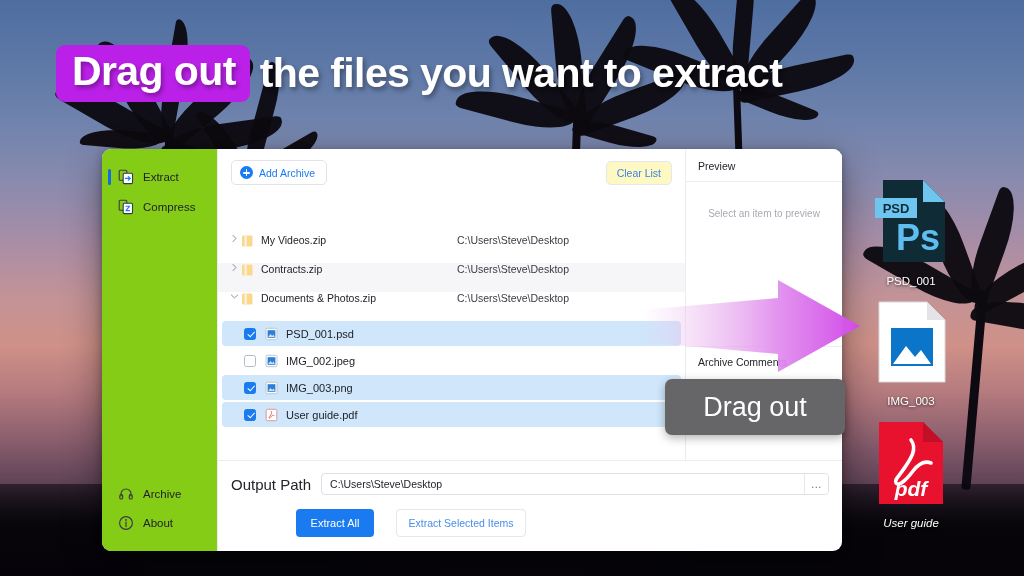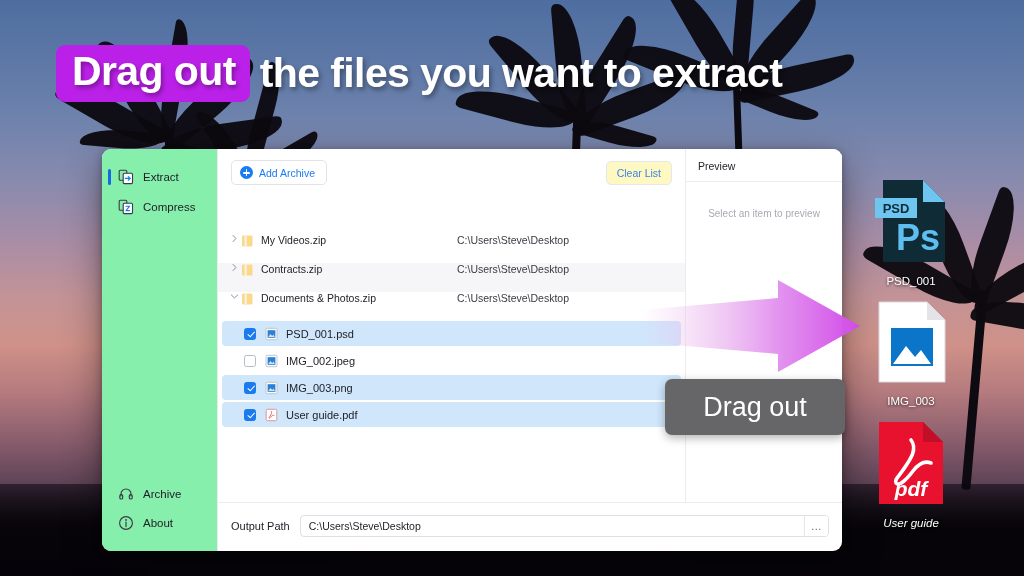--- a/index.html
+++ b/index.html
@@ -118,21 +118,21 @@
     border-radius: 9px;
     box-shadow: 0 14px 38px rgba(0,0,0,.42), 0 2px 8px rgba(0,0,0,.3);
     display: flex;
     overflow: hidden;
     z-index: 20;
   }
 
   
   .sidebar {
     width: 116px;
-    background: #86efac;
+    background: #84cc16;
     border-right: 1px solid #ececf0;
     display: flex;
     flex-direction: column;
     padding-top: 13px;
     flex: none;
   }
   .nav-item {
     display: flex;
     align-items: center;
     height: 30px;
@@ -290,21 +290,21 @@
     border-top: 1px solid #ededf1;
   }
   .pv-comments-body { height: 74px; }
 
   
   .footer {
     border-top: 1px solid #ececf0;
     padding: 12px 13px 14px 13px;
   }
   .out-row { display: flex; align-items: center; gap: 10px; }
-  .out-label { font-size: 11px; color: #23232b; flex: none; }
+  .out-label { font-size: 15px; color: #23232b; flex: none; }
   .out-field {
     flex: 1 1 auto;
     display: flex;
     align-items: center;
     height: 22px;
     border: 1px solid #dfdfe6;
     border-radius: 4px;
     background: #fff;
     overflow: hidden;
   }
@@ -640,20 +640,24 @@
     </div>
 
     <div class="footer">
       <div class="out-row">
         <span class="out-label">Output Path</span>
         <div class="out-field">
           <span class="out-value">C:\Users\Steve\Desktop</span>
           <span class="out-browse">...</span>
         </div>
       </div>
+      <div class="act-row">
+        <button class="btn-primary">Extract All</button>
+        <button class="btn-ghost">Extract Selected Items</button>
+      </div>
     </div>
   </div>
 </div>
 
 <div id="drag-arrow">
   <svg viewBox="0 0 300 100" width="300" height="100" preserveAspectRatio="none">
     <defs>
       <linearGradient id="arrowGrad" x1="0" y1="0" x2="1" y2="0">
         <stop offset="0%" stop-color="#f0c9ef" stop-opacity="0"></stop>
         <stop offset="30%" stop-color="#eab6ee" stop-opacity=".55"></stop>

